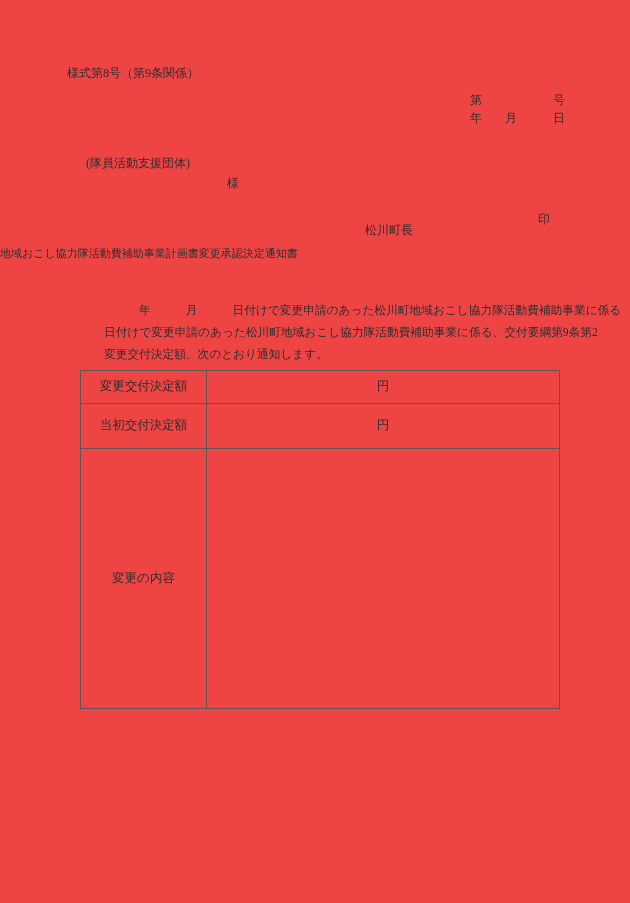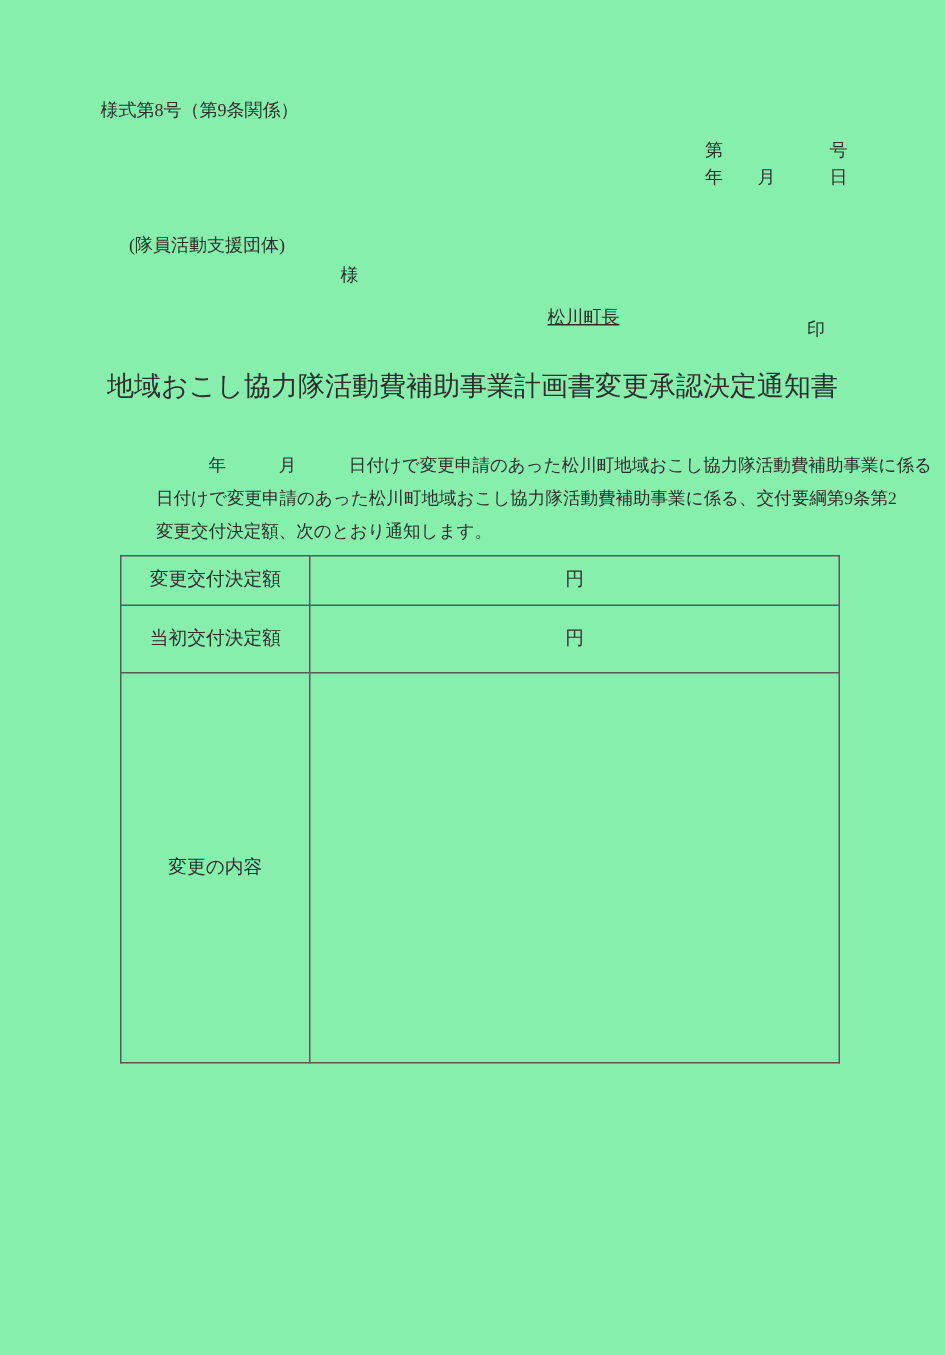--- a/index.html
+++ b/index.html
@@ -4,48 +4,47 @@
 <style>
   html, body {
     margin: 0;
     padding: 0;
     background: #fbfbfb;
   }
   .page {
     position: relative;
     width: 630px;
     height: 903px;
-    background: #86efac;
+    background: #ef4444;
     font-family: "Liberation Serif", "DejaVu Serif", serif;
     color: #2e2e2e;
     overflow: hidden;
   }
   .abs {
     position: absolute;
     font-size: 12px;
     line-height: 1;
     white-space: pre;
   }
   .form-number   { left: 67px;  top: 67px; }
   .issue-prefix  { left: 470px; top: 94px; }
   .issue-suffix  { left: 553px; top: 94px; }
   .date-year     { left: 470px; top: 112px; }
   .date-month    { left: 505px; top: 112px; }
   .date-day      { left: 553px; top: 112px; }
   .addressee     { left: 86px;  top: 157px; }
   .honorific     { left: 227px; top: 177px; }
-  .issuer-name   { left: 365px; top: 205px; text-decoration: underline; }
+  .issuer-name   { left: 365px; top: 224px; }
   .issuer-seal   { left: 538px; top: 213px; }
   .doc-title {
     position: absolute;
     left: 0;
     right: 0;
     top: 248px;
-    text-align: center;
-    font-size: 18px;
+    font-size: 11px;
     line-height: 1;
     letter-spacing: 0;
   }
   .body-text {
     position: absolute;
     left: 63px;
     top: 300px;
     width: 530px;
     font-size: 11.7px;
     line-height: 22px;

